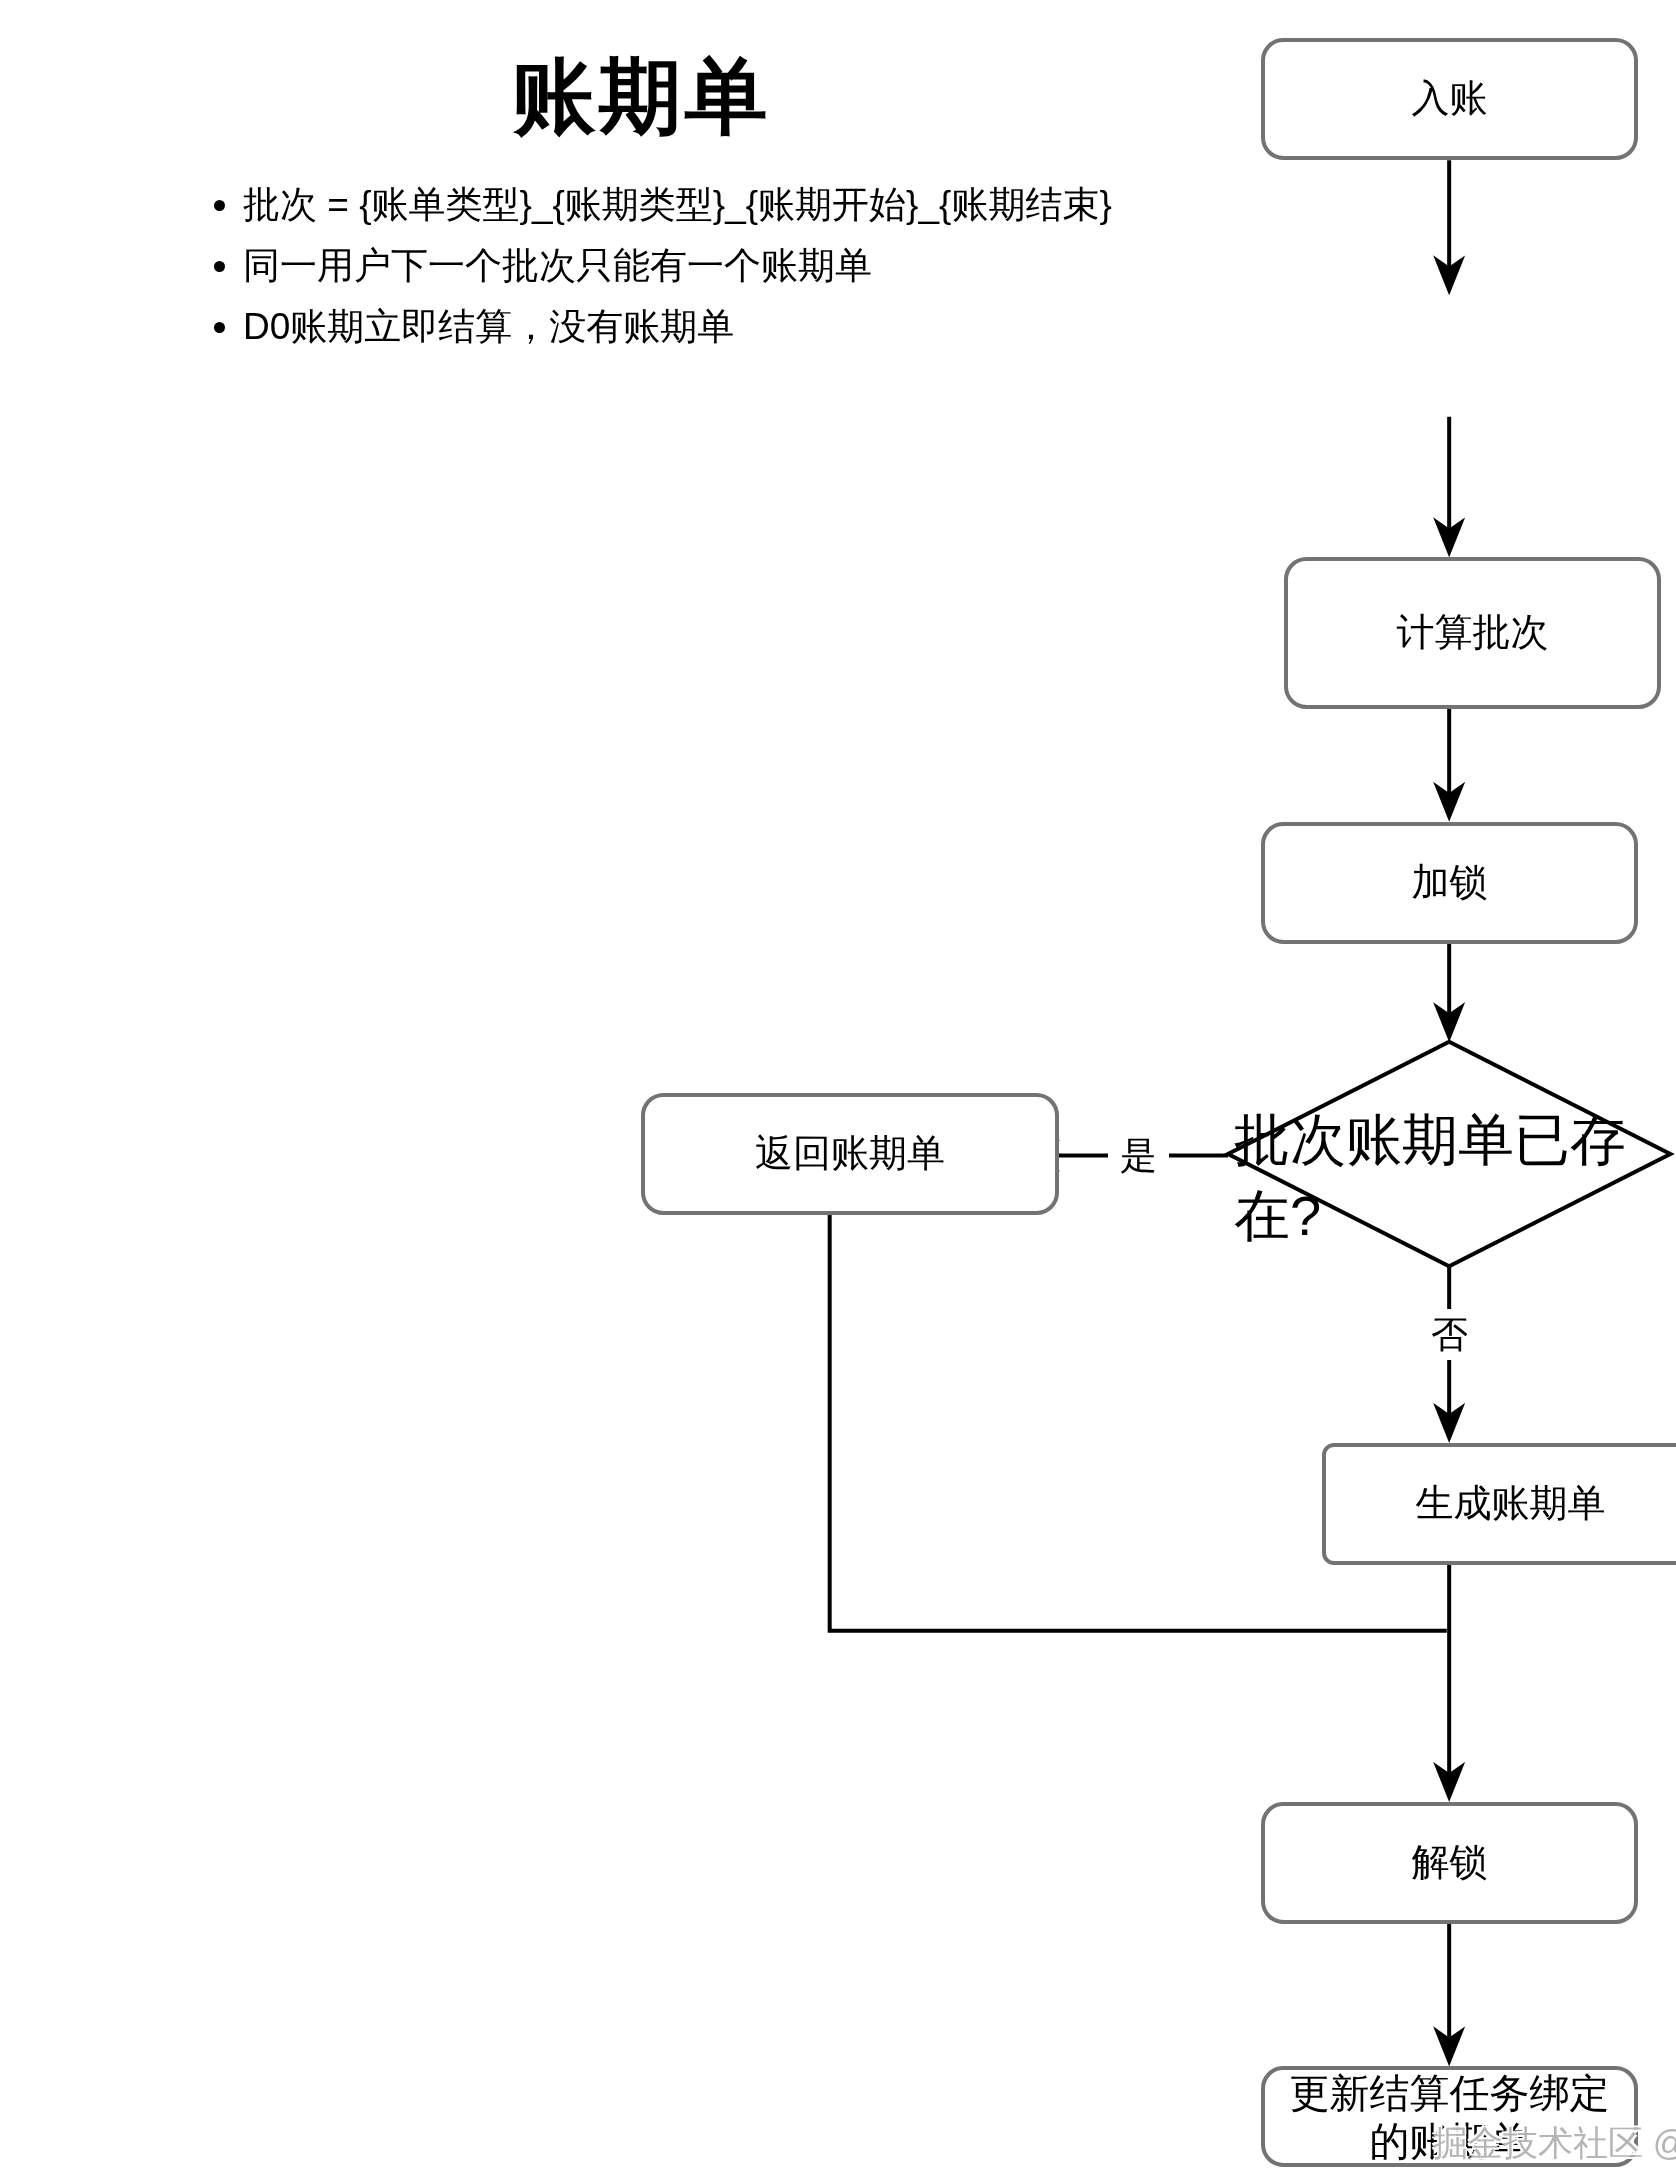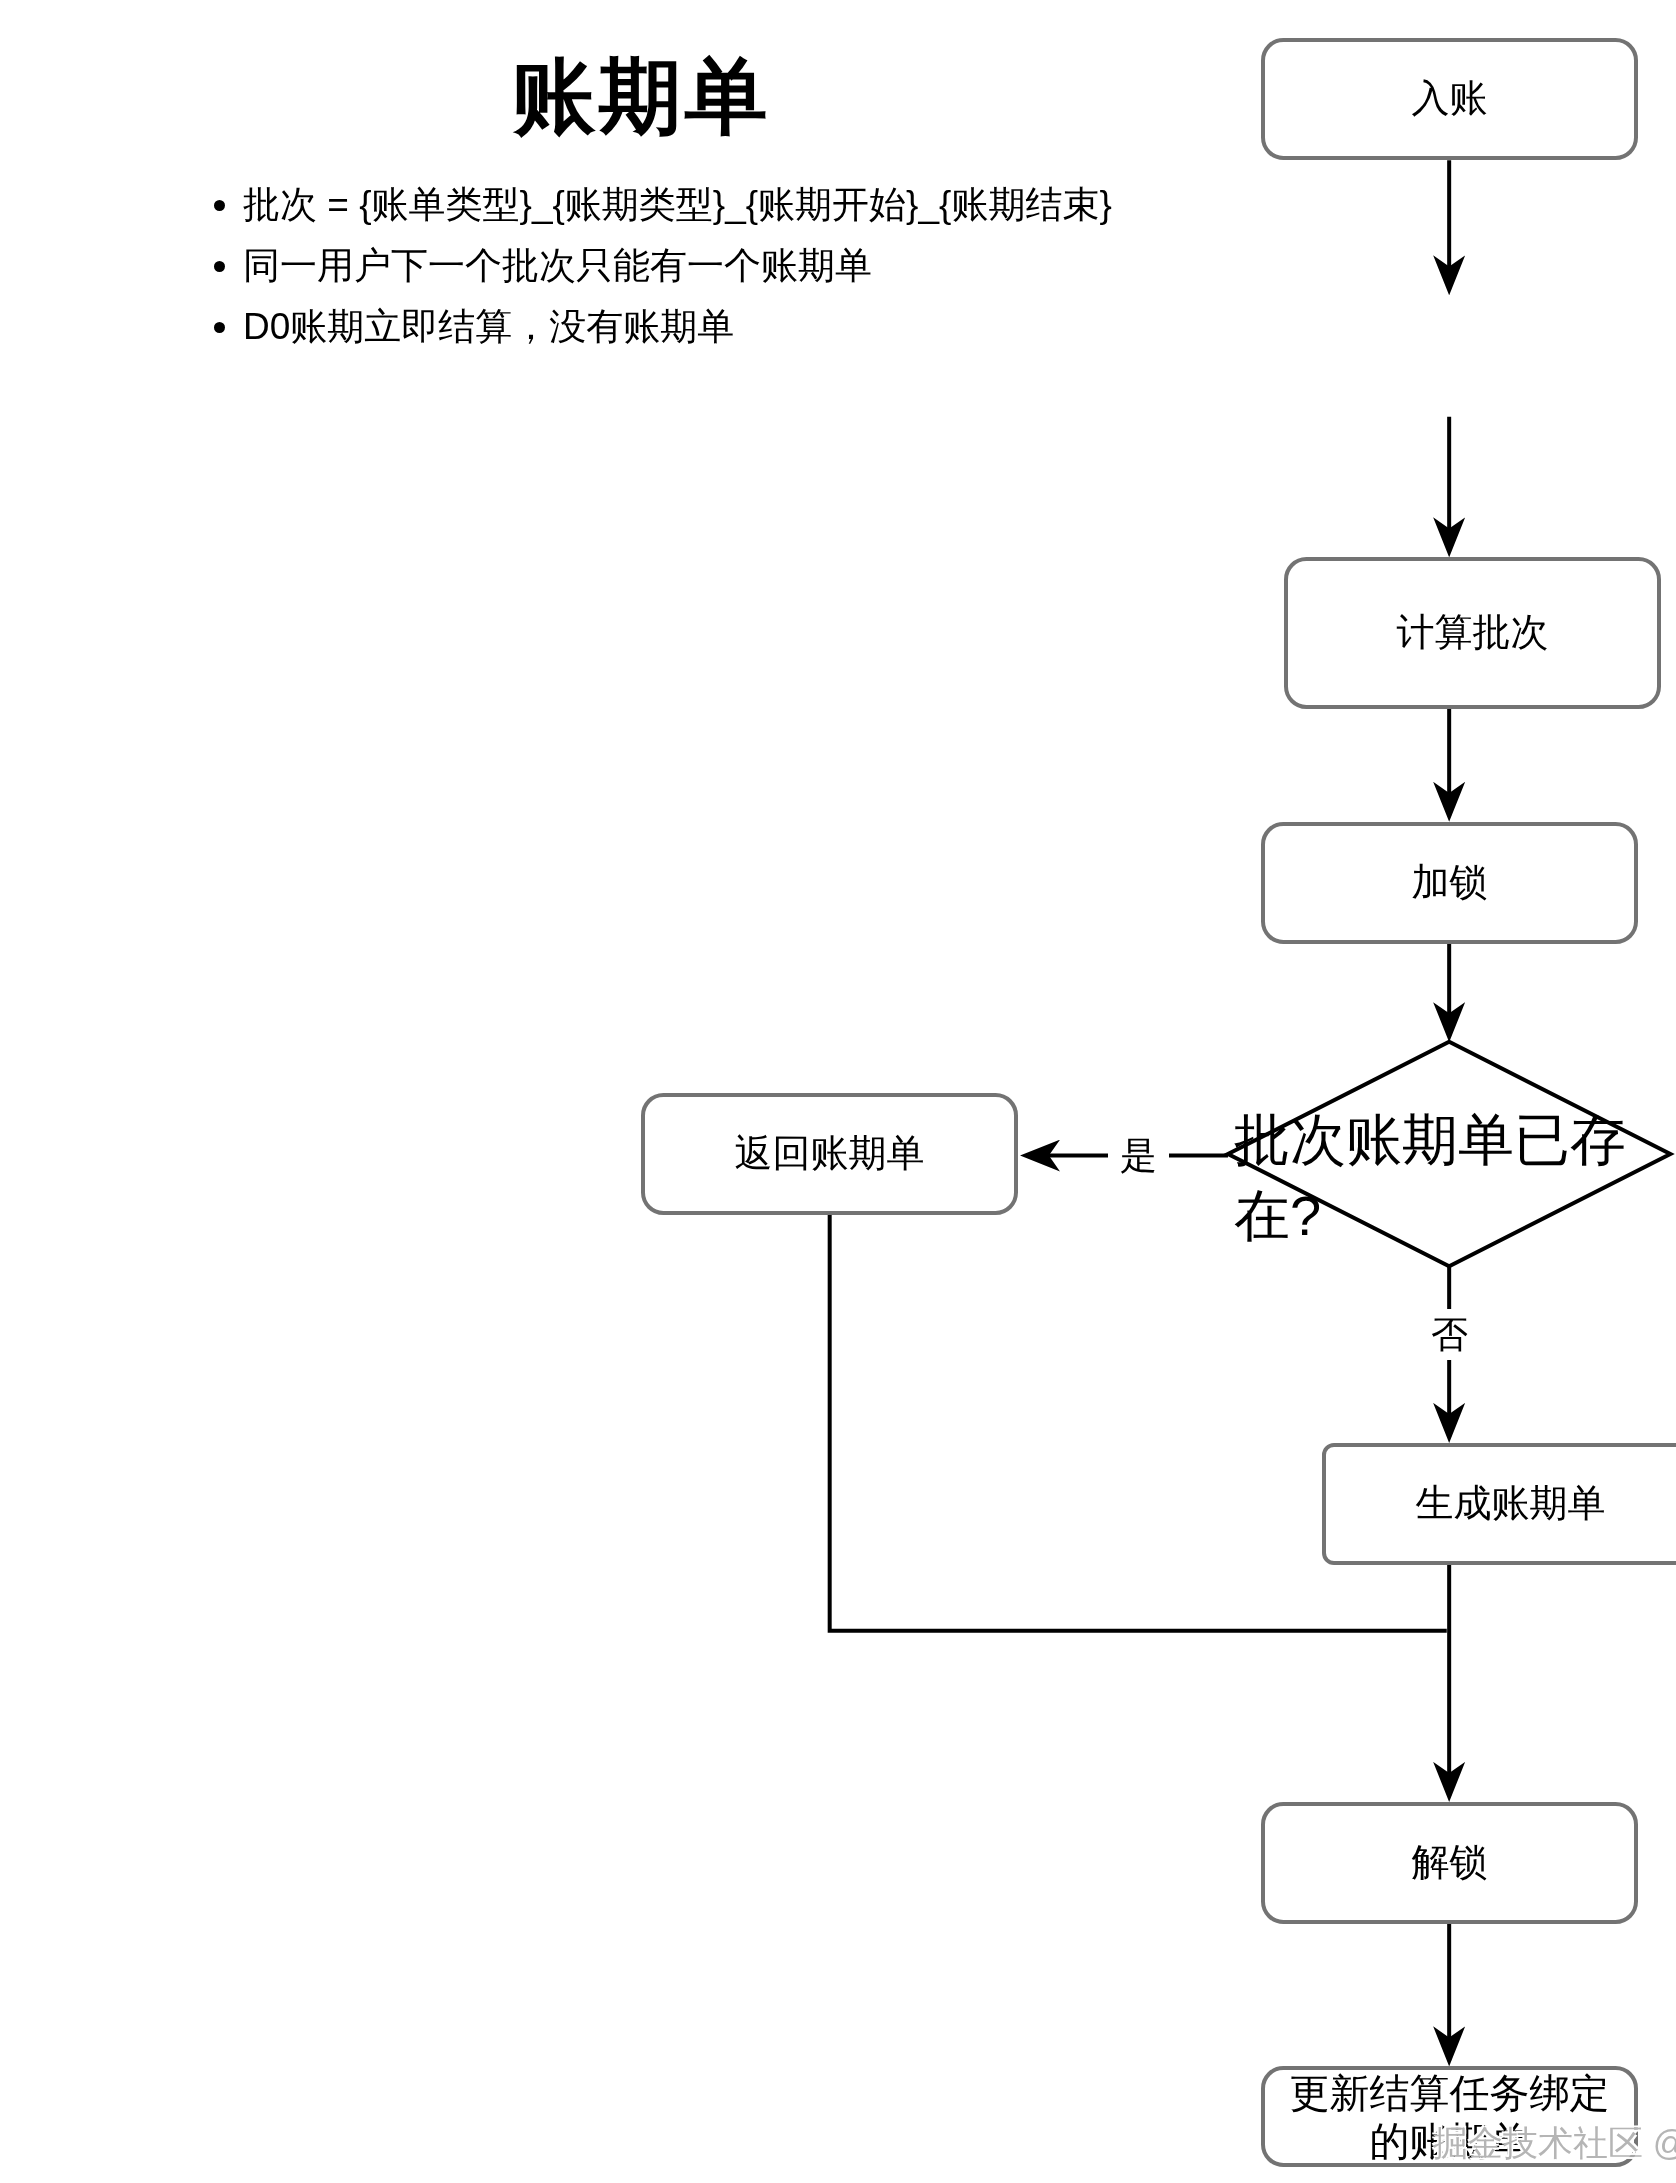--- a/index.html
+++ b/index.html
@@ -93,21 +93,21 @@
   </div>
 
   <div class="node" style="left:1261px;top:822px;width:377px;height:122px;">
     <span>加锁</span>
   </div>
 
   <div class="diamond-label">
     <span>批次账期单已存在?</span>
   </div>
 
-  <div class="node" style="left:641px;top:1093px;width:377px;height:122px;">
+  <div class="node" style="left:641px;top:1093px;width:418px;height:122px;">
     <span>返回账期单</span>
   </div>
 
   <div class="node" style="left:1322px;top:1443px;width:377px;height:122px;border-radius:12px;">
     <span>生成账期单</span>
   </div>
 
   <div class="node" style="left:1261px;top:1802px;width:377px;height:122px;">
     <span>解锁</span>
   </div>

